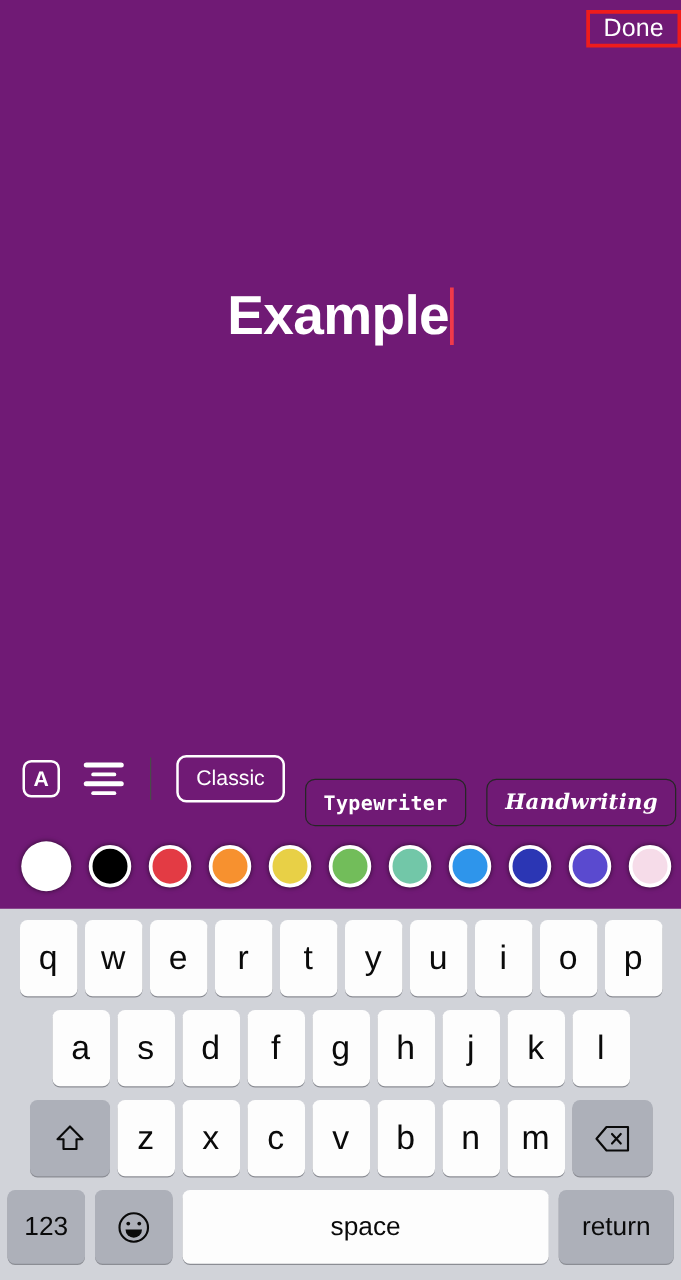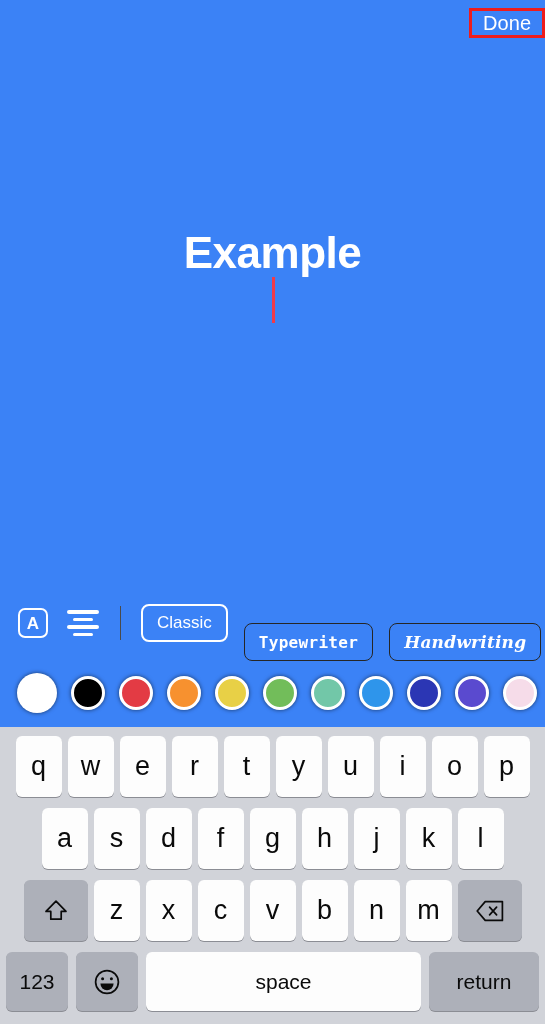--- a/index.html
+++ b/index.html
@@ -2,40 +2,40 @@
 <html><head>
 <meta charset="utf-8">
 <style>
   * { margin:0; padding:0; box-sizing:border-box; }
   html, body {
     width:545px; height:1024px;
     background:#000;
     font-family:"Liberation Sans", sans-serif;
     overflow:hidden;
   }
-  #screen { position:relative; width:545px; height:1024px; background:#3b82f6; }
+  #screen { position:relative; width:545px; height:1024px; background:#701a75; }
 
   
   .topbar { position:absolute; top:0; left:0; width:545px; height:44px; }
   .done-wrap {
     position:absolute; top:8px; left:469px;
     width:76px; height:30px;
     border:3px solid #ee1c1c;
     display:flex; align-items:center; justify-content:center;
   }
   .done-label {
     color:#fff; font-size:20px; font-weight:400;
     letter-spacing:.1px; line-height:1;
   }
 
   
   .canvas { position:absolute; top:44px; left:0; width:545px; height:540px; }
   .text-line {
     position:absolute; top:185px; left:0; width:545px;
-    display:flex; align-items:center; justify-content:center;flex-direction:column;
+    display:flex; align-items:center; justify-content:center;
   }
   .text-value {
     color:#fff; font-size:44px; font-weight:700;
     letter-spacing:-.5px; line-height:1.1;
   }
   .caret {
     display:inline-block; width:3px; height:46px;
     background:#f03a4a; margin-left:1px;
   }
 
@@ -104,21 +104,21 @@
     box-shadow:0 1px 0 #8b8d94;
     flex:0 0 auto;
   }
   .key.letter { width:46px; margin:0 3px; }
   .key.wide { background:#adb0b9; box-shadow:0 1px 0 #8b8d94; }
   .key.shift { width:64px; margin:0 3px 0 5px; }
   .key.del   { width:64px; margin:0 5px 0 3px; }
   .key.num   { width:62px; height:59px; margin:0 4px 0 6px; font-size:21px; }
   .key.emoji { width:62px; height:59px; margin:0 4px; font-size:25px; }
   .key.space { flex:1 1 auto; height:59px; margin:0 4px; font-size:21px; background:#fdfdfd; }
-  .key.ret   { width:110px; height:59px; margin:0 6px 0 4px; font-size:21px; }
+  .key.ret   { width:92px; height:59px; margin:0 6px 0 4px; font-size:21px; }
   .krow.r4 { display:flex; justify-content:flex-start; align-items:flex-start; margin-bottom:0; }
 
   .svg-ico { display:block; }
 </style>
 </head>
 <body>
 
 <div id="screen">
 
   <div class="topbar">

